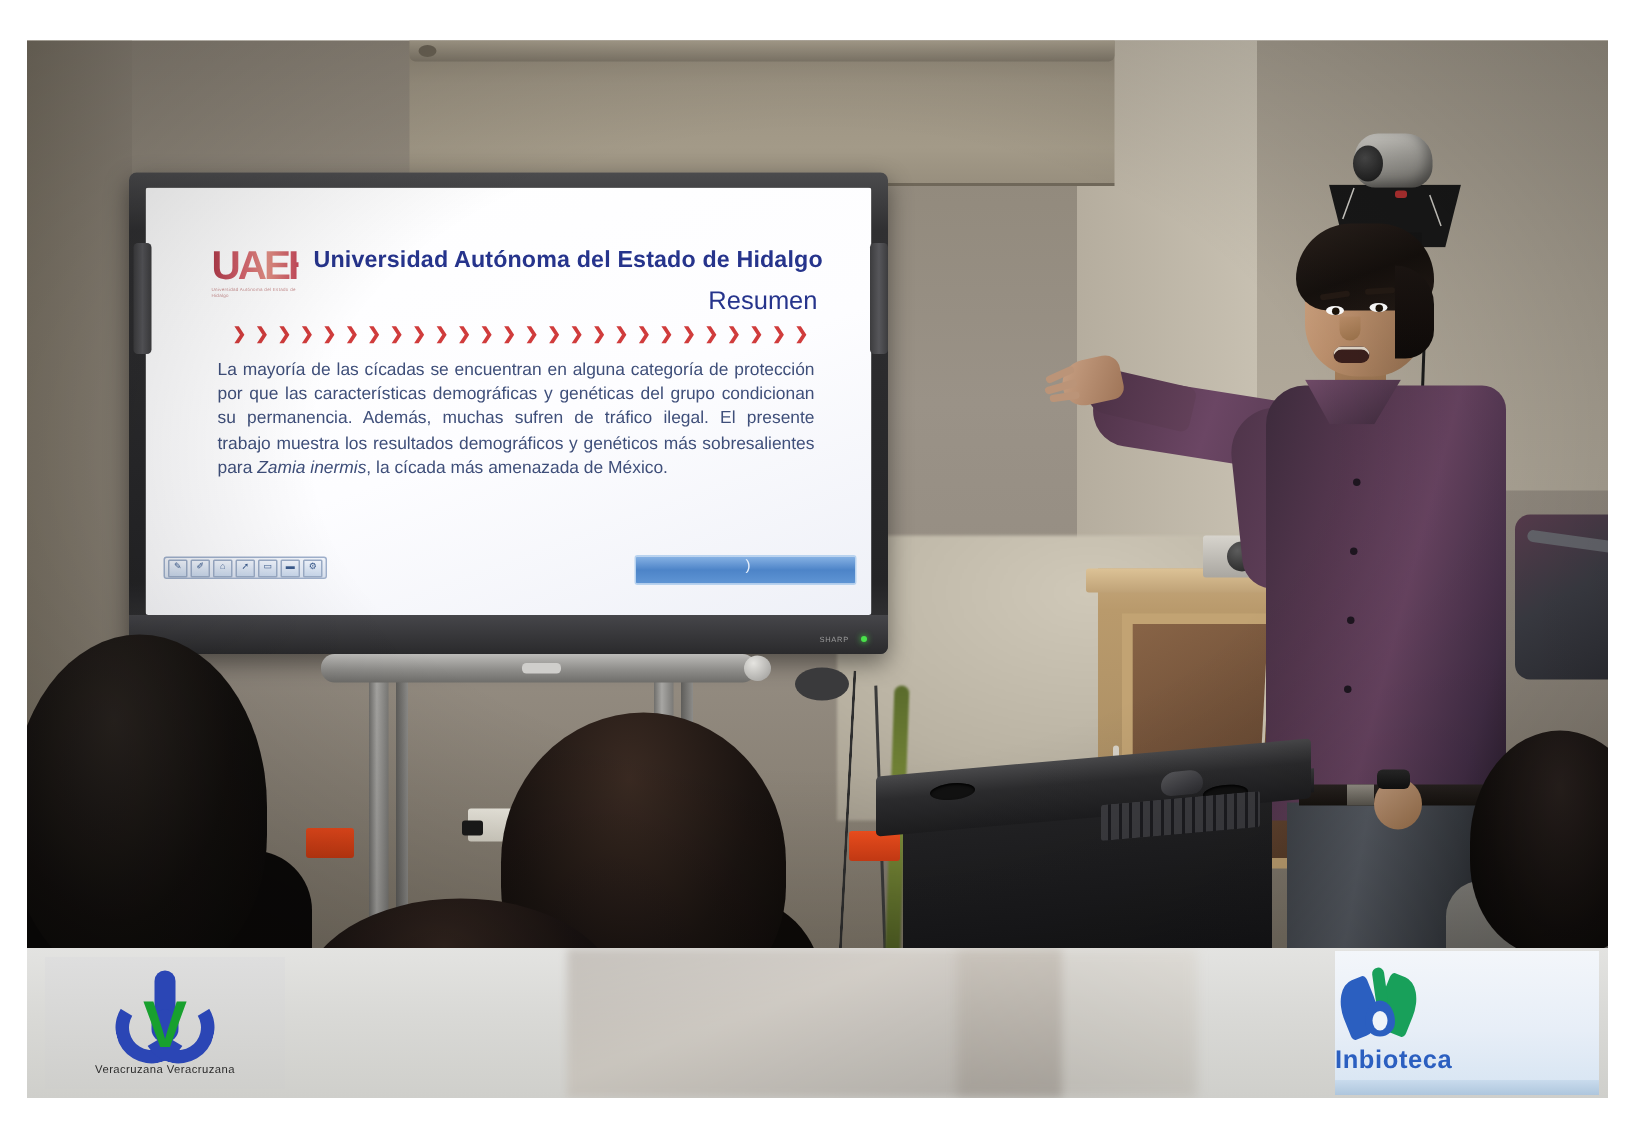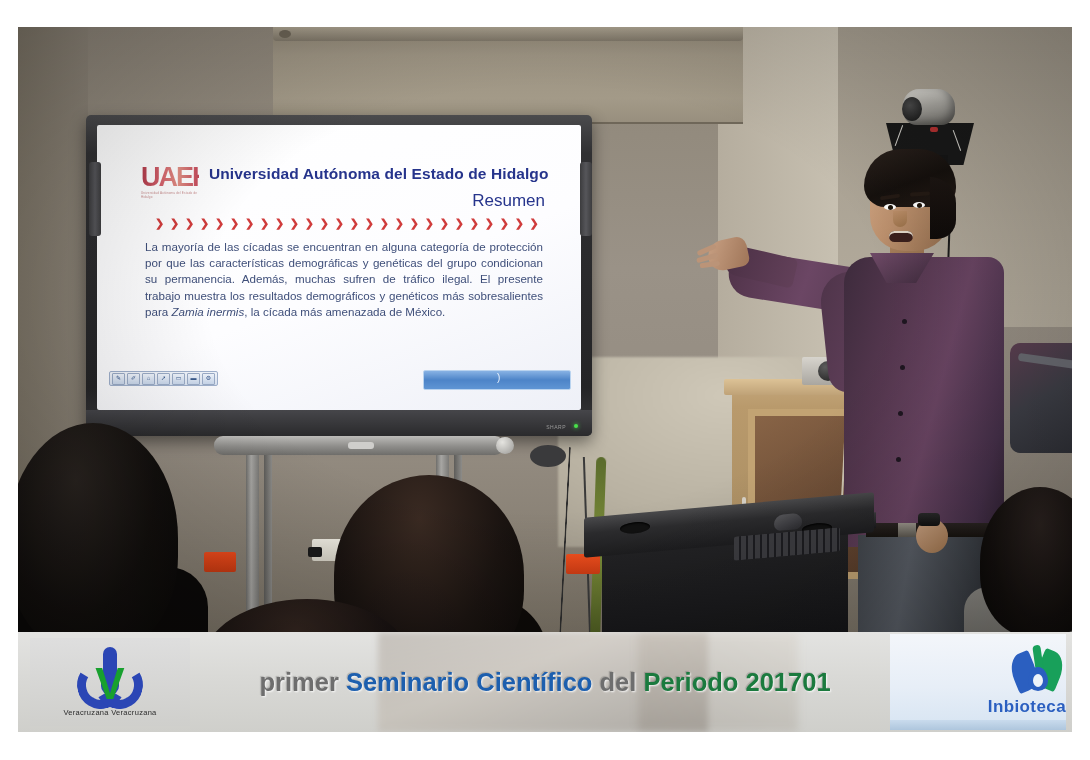--- a/index.html
+++ b/index.html
@@ -297,21 +297,21 @@
   .uv-pet-r{position:absolute;right:4px;top:14px;width:30px;height:30px;
         border:9px solid #2b46b5;border-radius:50%;
         border-left-color:transparent;border-top-color:transparent;transform:rotate(14deg);}
   .uv-v{position:absolute;left:20px;top:22px;width:34px;height:34px;color:#18a02e;
         font-size:44px;font-weight:bold;line-height:30px;text-align:center;
         font-family:"Liberation Sans",sans-serif;}
   .uv-name{font-size:7.5px;color:#2b2b2b;letter-spacing:.3px;margin-top:3px;font-weight:normal;}
 
   .inb-panel{position:absolute;right:6px;top:2px;width:176px;height:96px;
         background:linear-gradient(180deg,#f3f6fa 0%,#e7eef7 55%,#d6e4f2 100%);
-        display:flex;flex-direction:column;align-items:flex-end;justify-content:center;}
+        display:flex;flex-direction:column;align-items:flex-start;justify-content:center;}
   .inb-mark{position:relative;width:58px;height:48px;}
   .inb-lp{position:absolute;width:24px;height:38px;border-radius:50% 50% 50% 50%/60% 60% 40% 40%;}
   .inb-blue{left:4px;top:6px;background:#2b5fc0;transform:rotate(-22deg);
         border-radius:60% 10% 60% 10%;}
   .inb-green{right:4px;top:4px;background:#18a05a;transform:rotate(22deg);
         border-radius:10% 60% 10% 60%;}
   .inb-stem{position:absolute;left:26px;top:-2px;width:8px;height:26px;border-radius:5px;
         background:#18a05a;transform:rotate(-8deg);}
   .inb-drop{position:absolute;left:20px;top:20px;width:20px;height:24px;
         border-radius:50% 50% 50% 50%/60% 60% 40% 40%;background:#2b5fc0;}
@@ -497,23 +497,20 @@
     <div class="head head-3"></div>
 
     <div class="vignette"></div>
   </div>
 
   <div id="caption">
     <div class="cap-bleed"></div>
     <div class="cap-bleed2"></div>
 
     <div class="cap-text">
-      <div class="cap-line">
-        <span class="c-gray">primer </span><span class="c-blue">Seminario Científico</span><span class="c-gray"> del </span><span class="c-green">Periodo 201701</span>
-      </div>
     </div>
 
     <div class="uv-logo">
       <div class="uv-mark">
         <div class="uv-pet-l"></div>
         <div class="uv-pet-r"></div>
         <div class="uv-pet-c"></div>
         <div class="uv-pet-c2"></div>
         <div class="uv-v">V</div>
       </div>

